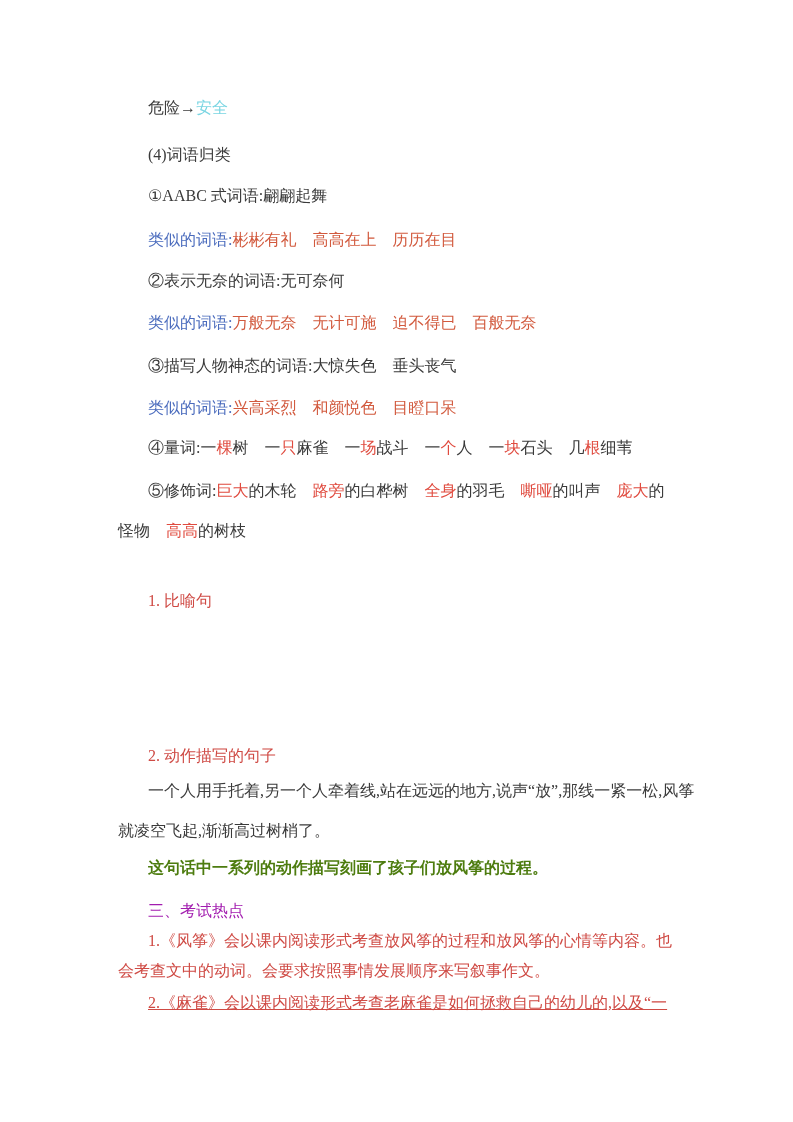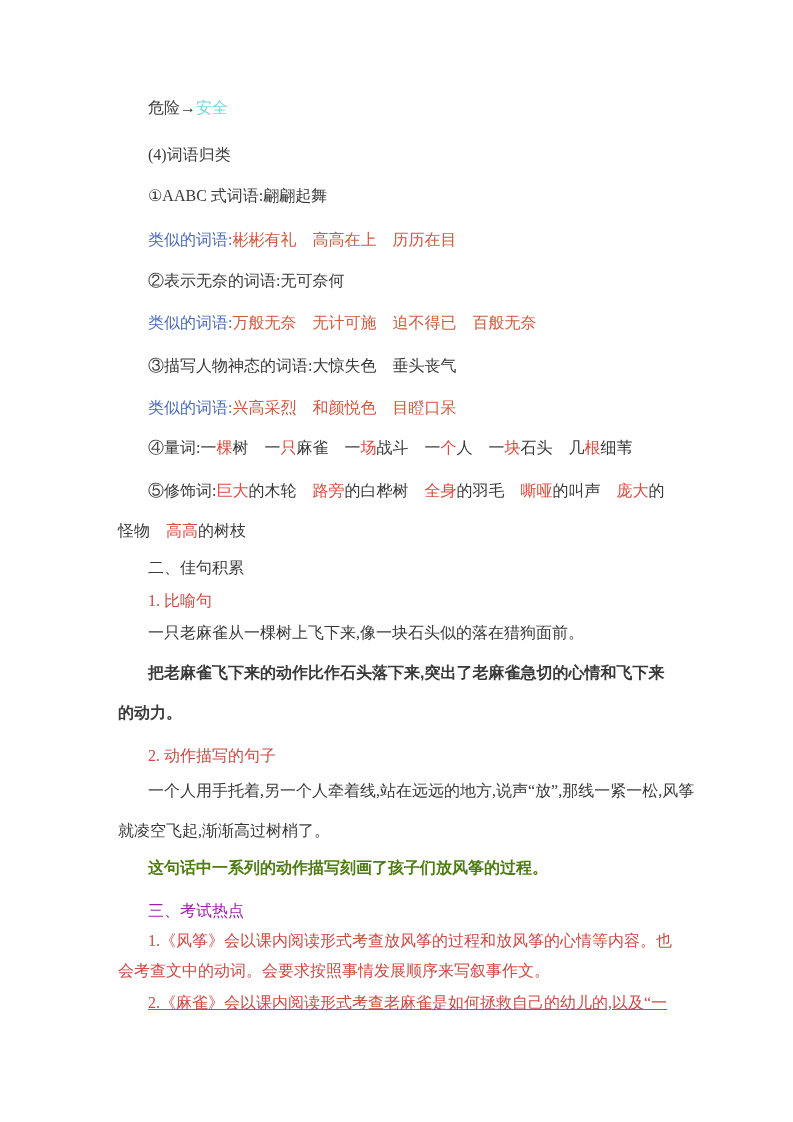--- a/index.html
+++ b/index.html
@@ -43,23 +43,20 @@
   <p class="para" style="top:88px"><span style="color: rgb(58, 58, 58);">危险→</span><span style="color: rgb(121, 213, 226);">安全</span></p>
   <p class="para" style="top:135px"><span style="color: rgb(58, 58, 58);">(4)词语归类</span></p>
   <p class="para" style="top:176px"><span style="color: rgb(58, 58, 58); text-align: right;">①AABC 式词语:翩翩起舞</span></p>
   <p class="para" style="top:220px"><span style="color: rgb(74, 107, 189);">类似的词语:</span><span style="color: rgb(210, 90, 62);">彬彬有礼　高高在上　历历在目</span></p>
   <p class="para" style="top:261px"><span style="color: rgb(58, 58, 58); text-align: right;">②表示无奈的词语:无可奈何</span></p>
   <p class="para" style="top:303px"><span style="color: rgb(74, 107, 189);">类似的词语:</span><span style="color: rgb(210, 90, 62);">万般无奈　无计可施　迫不得已　百般无奈</span></p>
   <p class="para" style="top:346px"><span style="color: rgb(58, 58, 58);">③描写人物神态的词语:大惊失色　垂头丧气</span></p>
   <p class="para" style="top:388px"><span style="color: rgb(74, 107, 189);">类似的词语:</span><span style="color: rgb(210, 90, 62);">兴高采烈　和颜悦色　目瞪口呆</span></p>
   <p class="para" style="top:428px"><span style="color: rgb(58, 58, 58);">④量词:一</span><span style="color: rgb(224, 75, 63);">棵</span><span style="color: rgb(58, 58, 58);">树　一</span><span style="color: rgb(224, 75, 63);">只</span><span style="color: rgb(58, 58, 58);">麻雀　一</span><span style="color: rgb(224, 75, 63);">场</span><span style="color: rgb(58, 58, 58);">战斗　一</span><span style="color: rgb(224, 75, 63);">个</span><span style="color: rgb(58, 58, 58);">人　一</span><span style="color: rgb(224, 75, 63);">块</span><span style="color: rgb(58, 58, 58);">石头　几</span><span style="color: rgb(224, 75, 63);">根</span><span style="color: rgb(58, 58, 58);">细苇</span></p>
   <p class="para" style="top:471px"><span style="color: rgb(58, 58, 58);">⑤修饰词:</span><span style="color: rgb(224, 75, 63);">巨大</span><span style="color: rgb(58, 58, 58);">的木轮　</span><span style="color: rgb(224, 75, 63);">路旁</span><span style="color: rgb(58, 58, 58);">的白桦树　</span><span style="color: rgb(224, 75, 63);">全身</span><span style="color: rgb(58, 58, 58);">的羽毛　</span><span style="color: rgb(224, 75, 63);">嘶哑</span><span style="color: rgb(58, 58, 58);">的叫声　</span><span style="color: rgb(224, 75, 63);">庞大</span><span style="color: rgb(58, 58, 58);">的怪物　</span><span style="color: rgb(224, 75, 63);">高高</span><span style="color: rgb(58, 58, 58);">的树枝</span></p>
-  <p class="para" style="top:548px"><span style="color: rgb(58, 58, 58);">二、佳句积累</span></p>
   <p class="para" style="top:581px"><span style="color: rgb(207, 74, 68);">1. 比喻句</span></p>
-  <p class="para" style="top:613px"><span style="color: rgb(58, 58, 58);">一只老麻雀从一棵树上飞下来,像一块石头似的落在猎狗面前。</span></p>
-  <p class="para hei" style="top:653px"><span style="color: rgb(58, 58, 58);">把老麻雀飞下来的动作比作石头落下来,突出了老麻雀急切的心情和飞下来的动力。</span></p>
   <p class="para" style="top:736px"><span style="color: rgb(207, 74, 68);">2. 动作描写的句子</span></p>
   <p class="para" style="top:771px;width:585px"><span style="color: rgb(58, 58, 58);">一个人用手托着,另一个人牵着线,站在远远的地方,说声“放”,那线一紧一松,风筝就凌空飞起,渐渐高过树梢了。</span></p>
   <p class="para hei" style="top:848px"><span style="color: #4d7c0f; margin-top: 47px;">这句话中一系列的动作描写刻画了孩子们放风筝的过程。</span></p>
   <p class="para" style="top:891px"><span style="color: #a21caf;">三、考试热点</span></p>
   <p class="para tight" style="top:926px;width:568px"><span style="color: rgb(207, 74, 68);">1.《风筝》会以课内阅读形式考查放风筝的过程和放风筝的心情等内容。也会考查文中的动词。会要求按照事情发展顺序来写叙事作文。</span></p>
   <p class="para tight" style="top:988px;width:600px"><span style="color: rgb(207, 74, 68); text-decoration: underline;">2.《麻雀》会以课内阅读形式考查老麻雀是如何拯救自己的幼儿的,以及“一</span></p>
 </div>
 
 </body></html>

